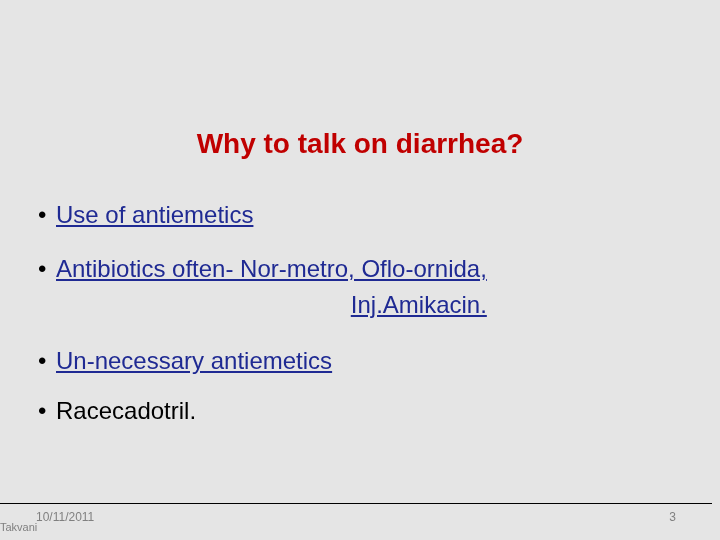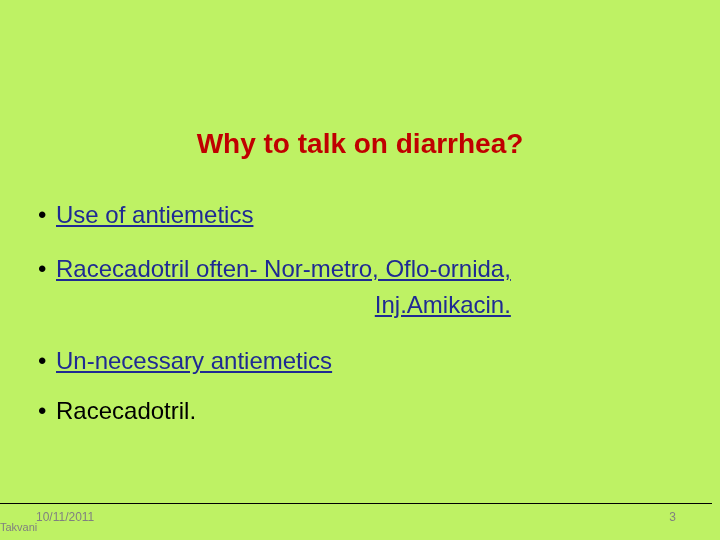--- a/index.html
+++ b/index.html
@@ -10,21 +10,21 @@
     width: 720px;
     height: 540px;
     background: #ffffff;
     font-family: "Liberation Sans", sans-serif;
     overflow: hidden;
   }
   .slide {
     position: relative;
     width: 720px;
     height: 540px;
-    background: #bef264;
+    background: #e5e5e5;
   }
   .slide-title {
     position: absolute;
     left: 0;
     top: 128px;
     width: 720px;
     text-align: center;
     font-size: 28px;
     font-weight: bold;
     color: #c00000;
@@ -111,21 +111,21 @@
   <div class="bullet-list">
 
     <div class="bullet-row b1">
       <span class="bullet-dot">•</span>
       <span class="bullet-text link">Use of antiemetics</span>
     </div>
 
     <div class="bullet-row b2">
       <span class="bullet-dot">•</span>
       <span class="bullet-text link">
-        <span>Racecadotril often- Nor-metro, Oflo-ornida,</span>
+        <span>Antibiotics often- Nor-metro, Oflo-ornida,</span>
         <span class="line2">Inj.Amikacin.</span>
       </span>
     </div>
 
     <div class="bullet-row b3">
       <span class="bullet-dot">•</span>
       <span class="bullet-text link"> Un-necessary antiemetics</span>
     </div>
 
     <div class="bullet-row b4">

